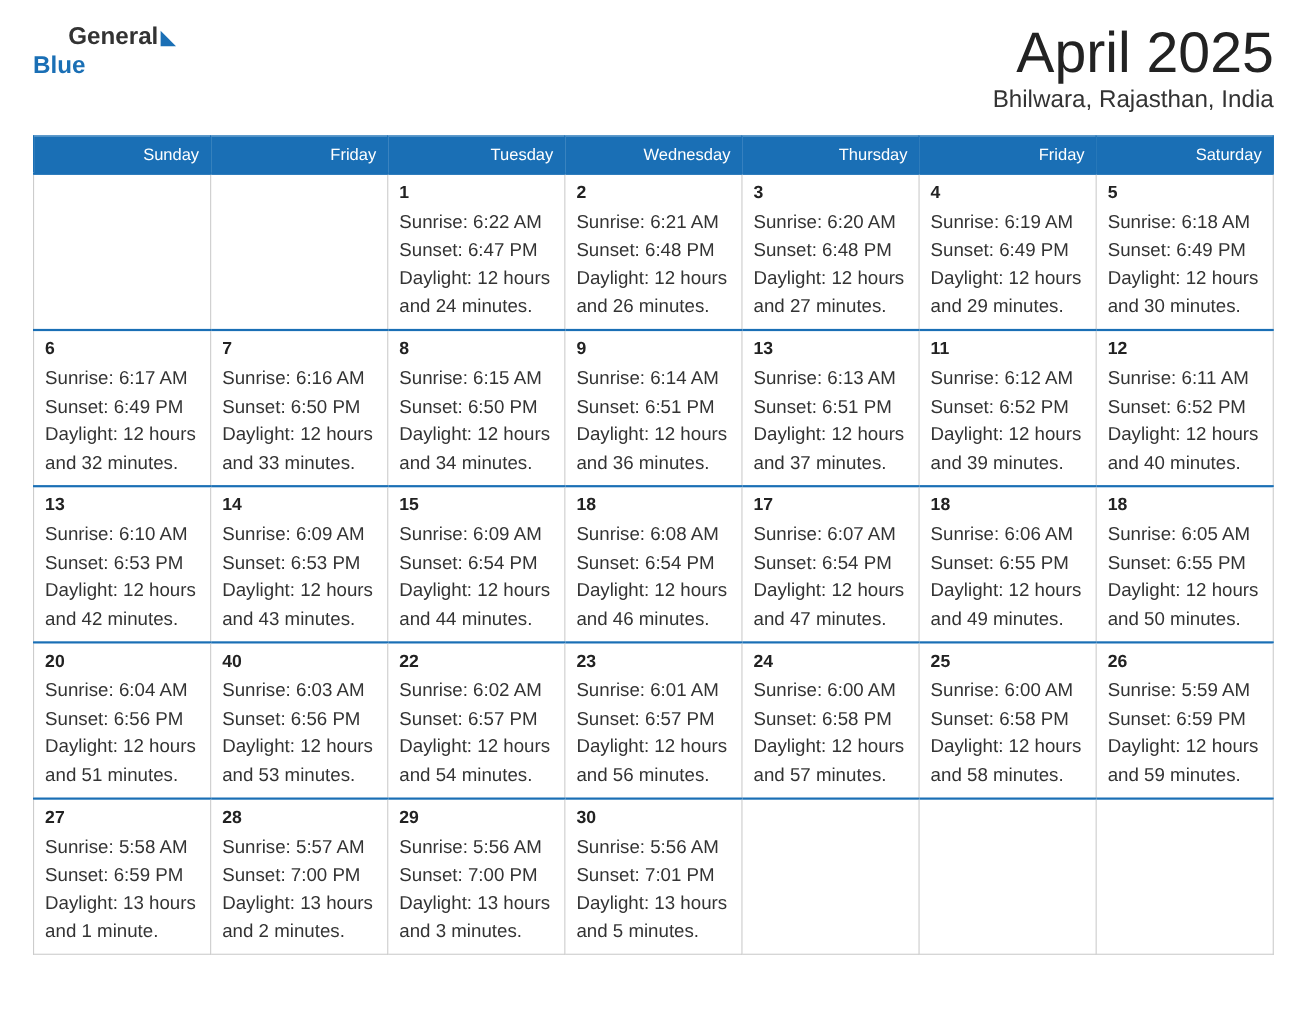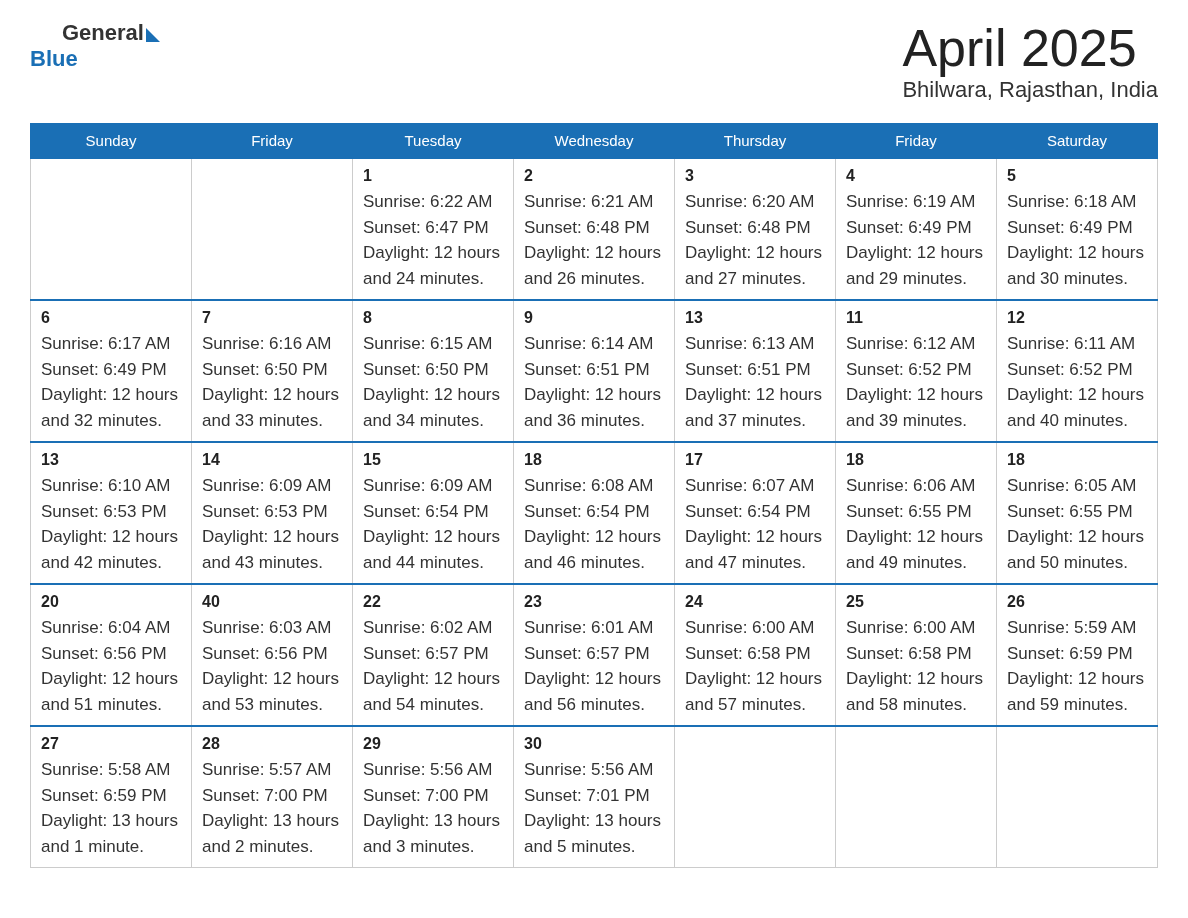--- a/index.html
+++ b/index.html
@@ -31,20 +31,21 @@
       width: 0;
       height: 0;
       border-left: 14px solid #1a6fb5;
       border-top: 14px solid transparent;
       border-bottom: 0px solid transparent;
       margin-left: 2px;
       margin-top: 4px;
       display: inline-block;
     }
     .title-block {
+      text-align: right;
     }
     .month-title {
       font-size: 52px;
       font-weight: normal;
       color: #222;
       line-height: 1.1;
     }
     .location-title {
       font-size: 22px;
       color: #333;
@@ -54,21 +55,21 @@
       width: 100%;
       border-collapse: collapse;
       table-layout: fixed;
     }
     thead tr th {
       background-color: #1a6fb5;
       color: #fff;
       font-size: 15px;
       font-weight: normal;
       padding: 8px 10px;
-      text-align: center;
+      text-align: right;
       border: 1px solid #1a6fb5;
     }
     tbody tr td {
       vertical-align: top;
       padding: 8px 10px;
       border: 1px solid #ccc;
       border-top: 2px solid #1a6fb5;
       font-size: 13px;
       color: #333;
       height: 120px;

